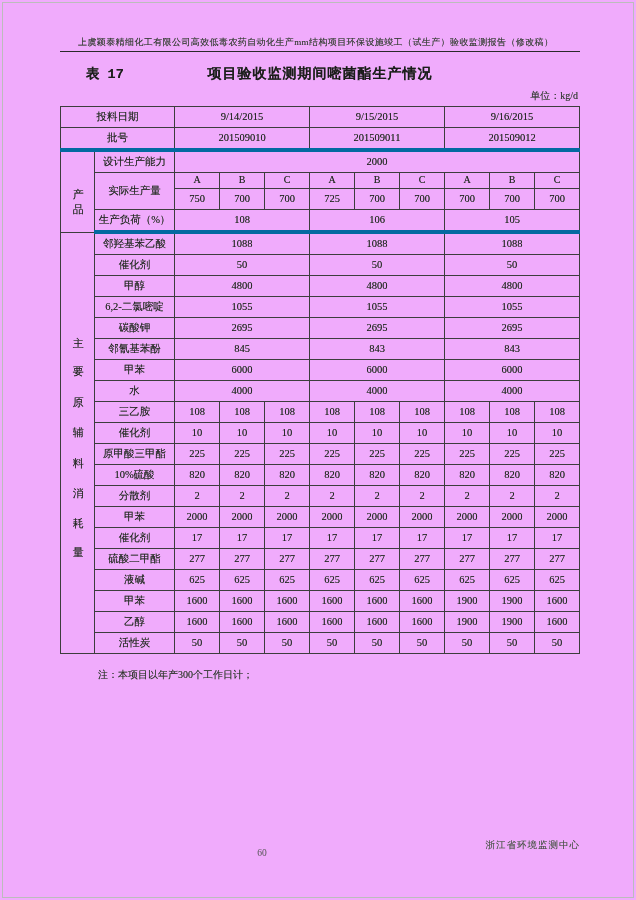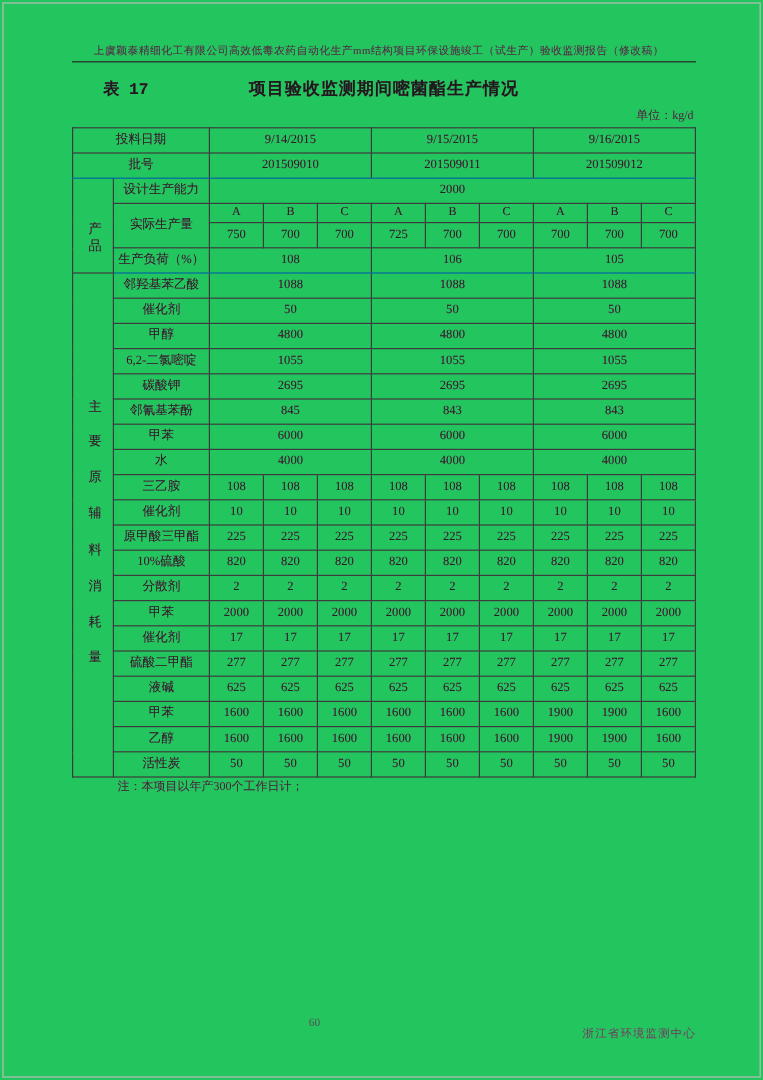--- a/index.html
+++ b/index.html
@@ -1,17 +1,17 @@
 <!DOCTYPE html>
 <html><head>
 <meta charset="utf-8">
 <style>
   html,body{margin:0;padding:0;background:#ffffff;}
   .page{
-    position:relative;width:636px;height:900px;background:#22c55e;overflow:hidden;
+    position:relative;width:636px;height:900px;background:#f0abfc;overflow:hidden;
     font-family:"Liberation Serif","DejaVu Serif",serif;color:#222;
   }
   .scan-frame{position:absolute;inset:2px;border:1px solid #bcbcbc;pointer-events:none;}
   .content{position:absolute;left:60px;top:36px;width:520px;}
   .running-header{
     margin-left:18px;margin-right:2px;font-size:9px;color:#3a3a3a;letter-spacing:0.4px;
     white-space:nowrap;overflow:hidden;text-shadow:0 0 0.5px #777;
   }
   .header-rule{border-bottom:1.6px solid #2a2a2a;margin-top:2px;}
   .title-row{position:relative;margin-top:13px;height:20px;font-family:Liberation Mono, monospace;}
@@ -20,33 +20,33 @@
   .unit-line{text-align:right;font-size:10px;color:#333;margin:4px 2px 3px 0;text-shadow:0 0 0.4px #888;}
   table.prod{
     border-collapse:collapse;table-layout:fixed;width:520px;
     font-size:10.5px;color:#232323;border:1.6px solid #262626;
   }
   table.prod td{
     border:1px solid #3d3d3d;text-align:center;vertical-align:middle;
     padding:0;height:20px;line-height:1.05;overflow:hidden;white-space:nowrap;
     text-shadow:0 0 0.4px #777;
   }
-  table.prod tr.thick td{border-bottom:1px solid #0369a1;}
+  table.prod tr.thick td{border-bottom:4px solid #0369a1;}
   table.prod td.lbl{font-size:10.5px;}
   table.prod td.abc{height:15px;font-size:10px;}
   table.prod td.vgroup{
     writing-mode:vertical-rl;text-orientation:upright;
     font-size:11px;letter-spacing:16px;padding-top:6px;
   }
   table.prod td.vgroup-tall{letter-spacing:30px;padding-top:10px;}
-  .notes{margin-top:0;margin-left:38px;font-size:10px;color:#2e2e2e;text-shadow:0 0 0.4px #888;}
+  .notes{margin-top:14px;margin-left:38px;font-size:10px;color:#2e2e2e;text-shadow:0 0 0.4px #888;}
   .notes .note-line{margin-bottom:6px;}
   .notes .note-line + .note-line{margin-left:18px;}
   .page-number{position:absolute;left:0;width:524px;bottom:42px;text-align:center;font-size:9.5px;color:#555;}
-  .footer-org{position:absolute;right:56px;bottom:32px;font-size:9.5px;color:#4a4a4a;letter-spacing:1px;text-shadow:0 0 0.4px #999;text-align:center;}
+  .footer-org{position:absolute;right:56px;bottom:48px;font-size:9.5px;color:#4a4a4a;letter-spacing:1px;text-shadow:0 0 0.4px #999;text-align:center;}
 </style>
 </head>
 <body>
 
 <div class="page">
   <div class="scan-frame"></div>
 
   <div class="content">
 
     <div class="running-header">上虞颖泰精细化工有限公司高效低毒农药自动化生产mm结构项目环保设施竣工（试生产）验收监测报告（修改稿）</div>

